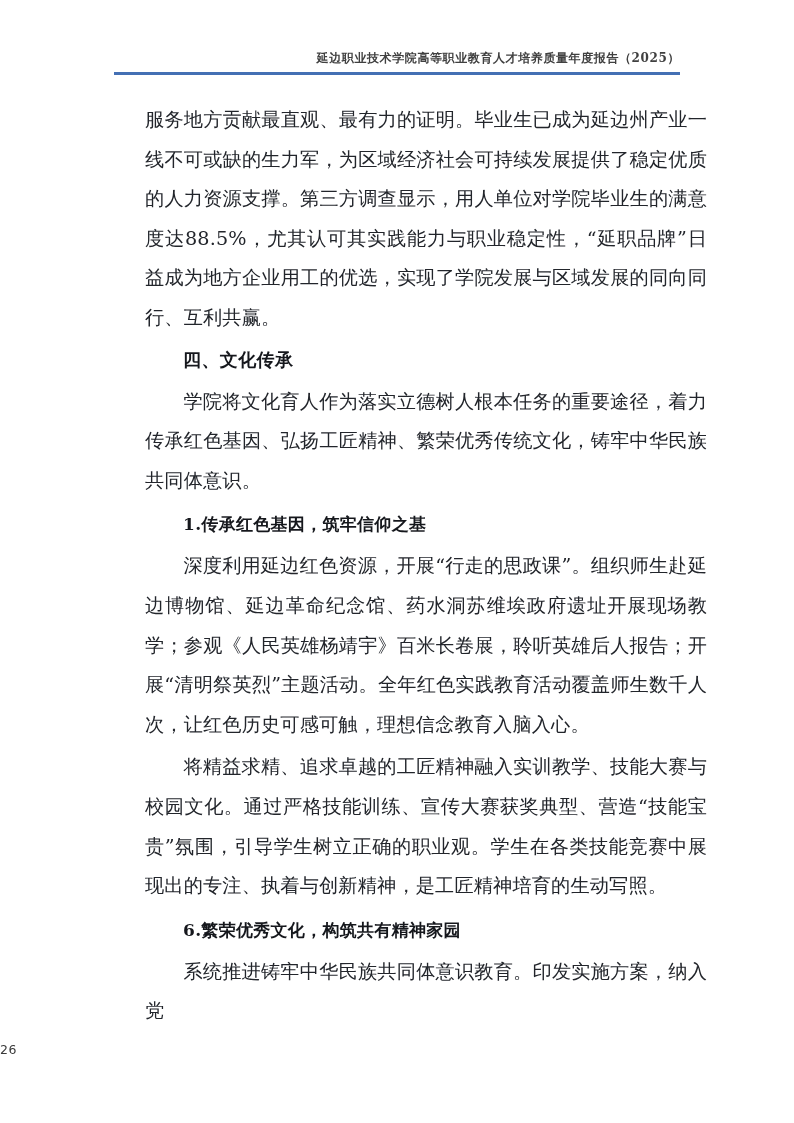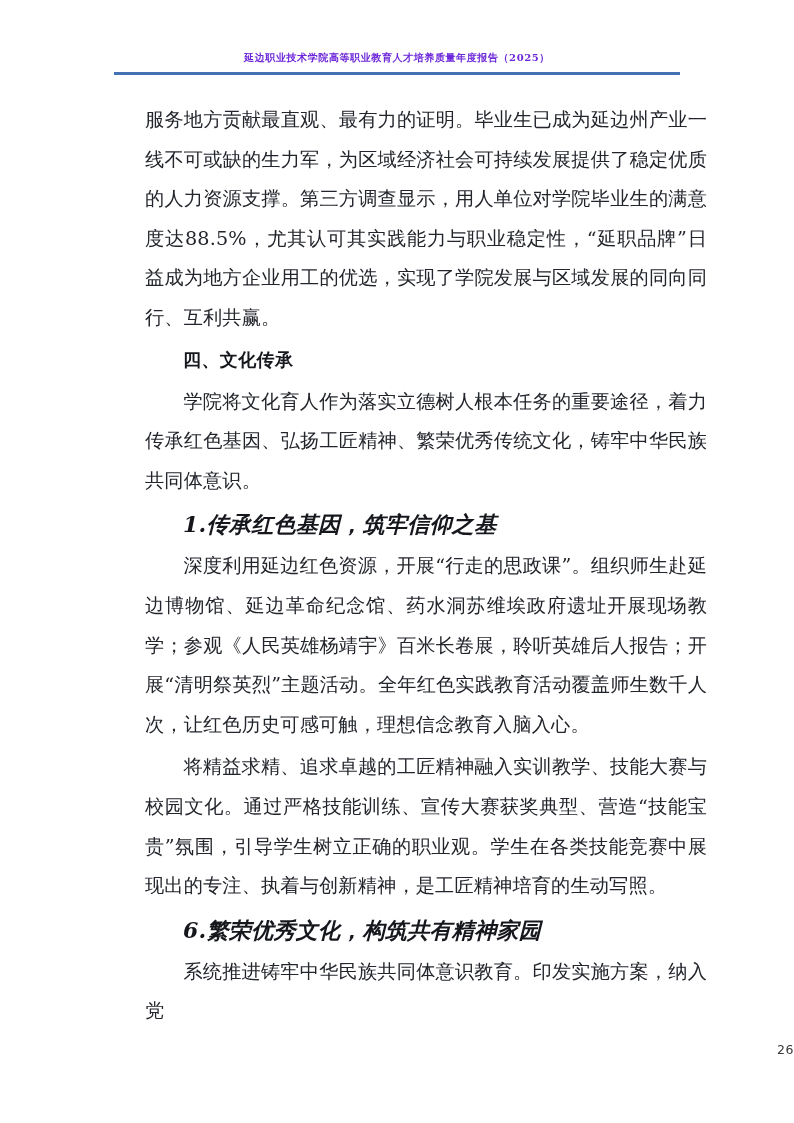--- a/index.html
+++ b/index.html
@@ -27,24 +27,24 @@
   
   .header {
     position: absolute;
     left: 114px;
     top: 48px;
     width: 566px;
   }
   .header-title {
     font-family: "DejaVu Serif", "Liberation Serif", serif;
     font-weight: bold;
-    font-size: 10px;
+    font-size: 12px;
     letter-spacing: 0.6px;
-    color: #6d28d9;
-    text-align: center;
+    color: #404040;
+    text-align: right;
     line-height: 20px;
     white-space: nowrap;
   }
   .header-rule {
     margin-top: 4px;
     width: 566px;
     height: 2.6px;
     background: #4470b4;
   }
 
@@ -77,38 +77,37 @@
     font-size: 18px;
     line-height: 44px;
     color: #15171c;
     letter-spacing: 0.4px;
   }
 
   h3.sub-heading {
     margin: 0;
     font-family: "DejaVu Serif", "Liberation Serif", serif;
     font-weight: bold;
-    font-size: 22px;
+    font-size: 17px;
     line-height: 43px;
     color: #15171c;
     letter-spacing: 0.3px;
-    font-style: italic;
   }
   h3.sub-indent-a { padding-left: 38px; }
   h3.sub-indent-b { padding-left: 44px; }
 
   .spacer-sm { height: 3px; }
 
   
   .footer {
     position: absolute;
     left: 0;
     top: 1040px;
     width: 794px;
-    text-align: right;
+    text-align: left;
   }
   .page-number {
     font-family: "DejaVu Sans", "Liberation Sans", sans-serif;
     font-size: 12.5px;
     color: #3a3a3a;
     letter-spacing: 0.5px;
   }
 </style>
 </head>
 <body>

